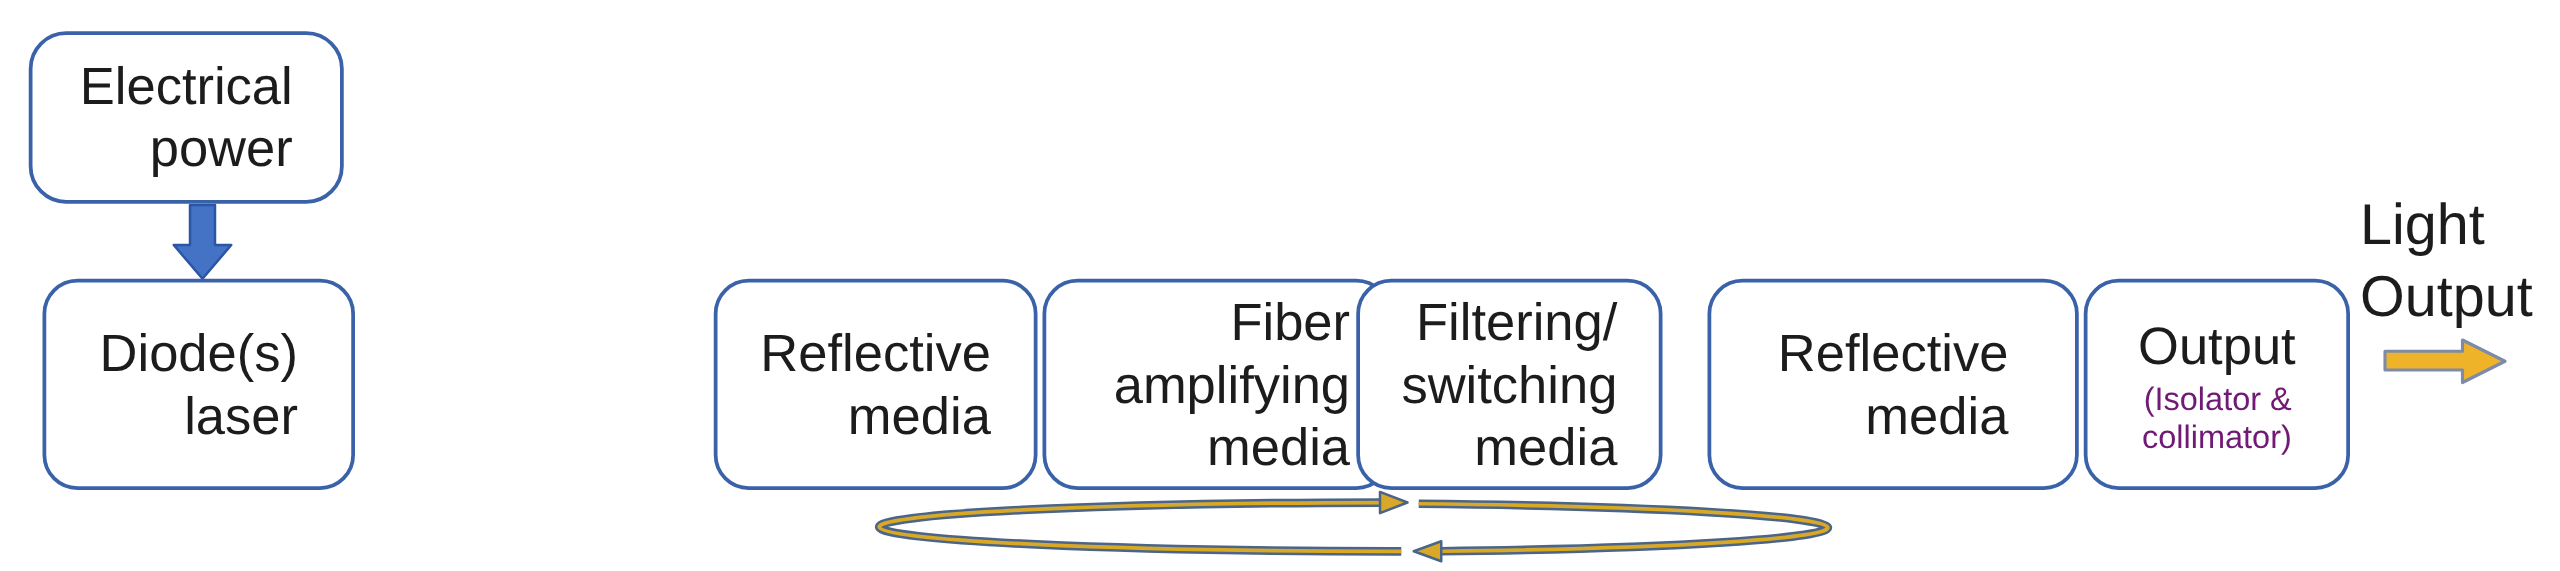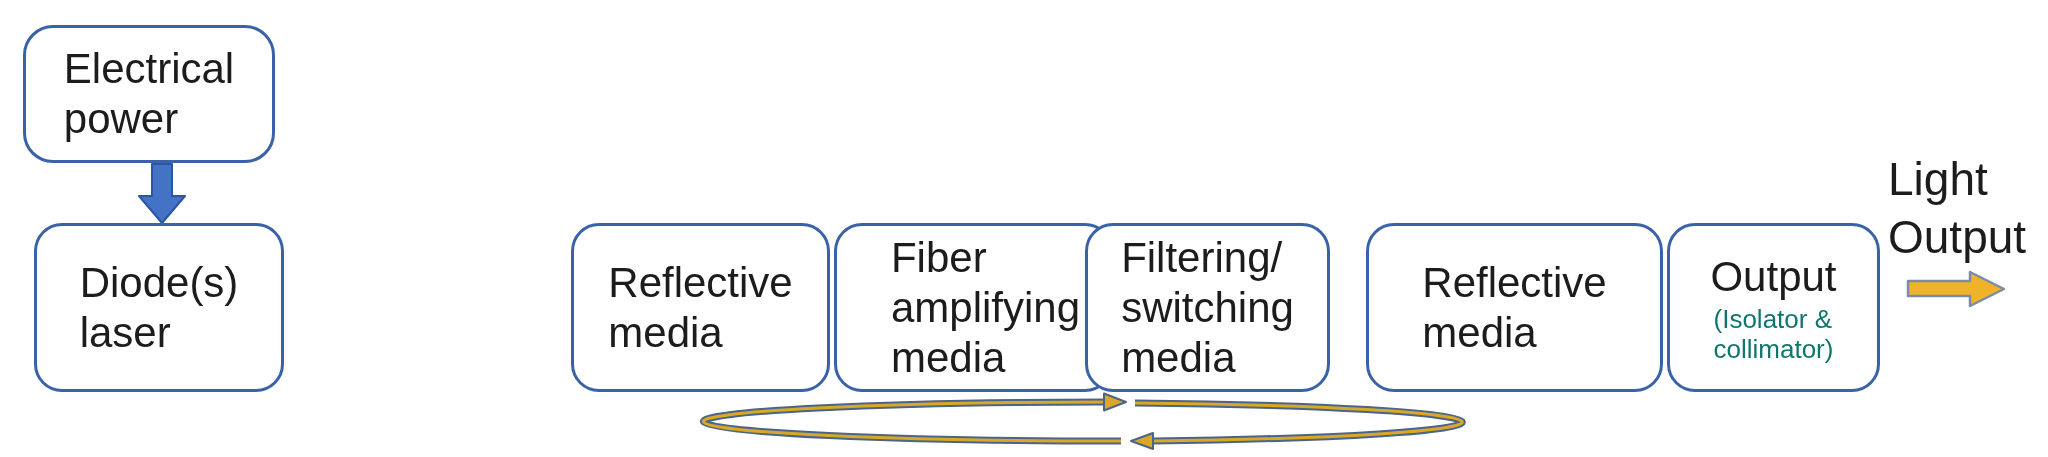--- a/index.html
+++ b/index.html
@@ -14,34 +14,34 @@
   .node{
     position:absolute;
     box-sizing:border-box;
     border:3px solid #3a62a8;
     border-radius:28px;
     background:#ffffff;
     display:flex;
     flex-direction:column;
     align-items:center;
     justify-content:center;
-    text-align:left;
+    text-align:right;
   }
   .node .label{
     white-space:pre-line;
     font-size:42px;
     line-height:50px;
     color:#1c1c1c;
   }
   .node .sublabel{
     white-space:pre-line;
     font-size:26px;
     line-height:30px;
     margin-top:2px;
-    color:#0f766e;
+    color:#701a75;
   }
   .power-box{left:23px;top:25px;width:252px;height:138px;border-radius:30px;}
   .row-box{top:223px;height:169px;}
   .b0{left:34px;width:250px;}
   .b1{left:272px;width:295px;}
   .b2{left:571px;width:259px;}
   .b3{left:834px;width:279px;padding-left:24px;}
   .b4{left:1085px;width:245px;}
   .b5{left:1366px;width:297px;}
   .b6{left:1667px;width:213px;}

